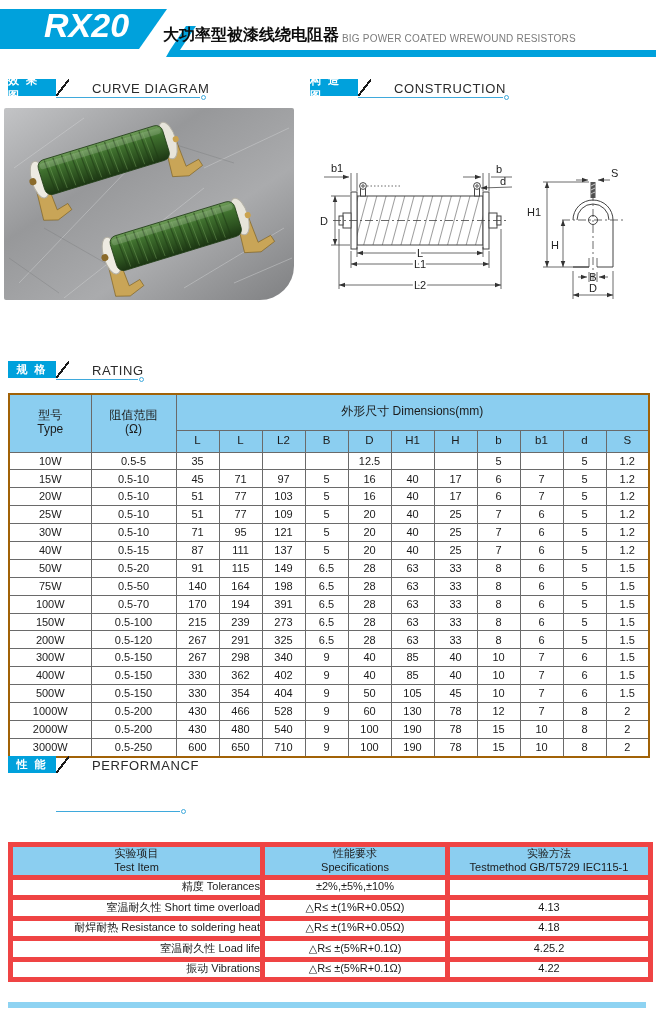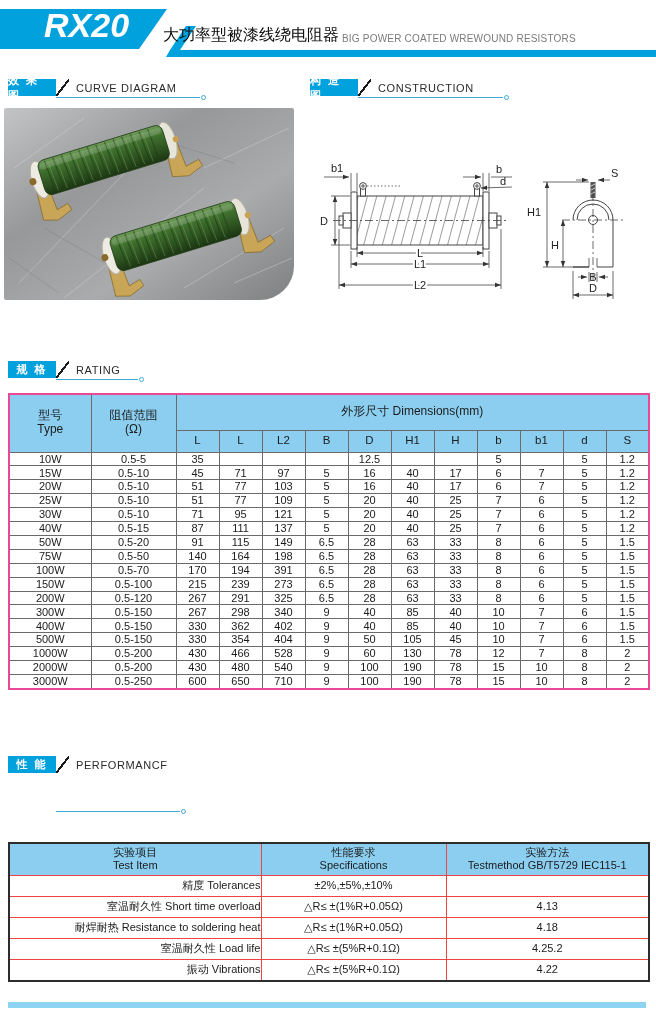--- a/index.html
+++ b/index.html
@@ -9,57 +9,57 @@
     --line:#3FA9DC;
   }
   html,body{margin:0;padding:0;background:#fff;}
   .page{position:relative;width:656px;height:1023px;background:#ffffff;overflow:hidden;
         font-family:"Liberation Sans","DejaVu Sans",sans-serif;color:#1b1b1b;}
 
   
   .hdr-svg{position:absolute;left:0;top:0;}
   .rx20{position:absolute;left:44px;top:6px;font-size:34px;font-weight:bold;font-style:italic;
         color:#ffffff;letter-spacing:0;}
-  .t-cn{position:absolute;left:163px;top:25px;font-size:16px;font-weight:normal;color:#0d0d0d;}
+  .t-cn{position:absolute;left:163px;top:25px;font-size:16px;font-weight:bold;color:#0d0d0d;}
   .t-en{position:absolute;left:342px;top:33px;font-size:10px;color:#7b7b7b;letter-spacing:.2px;}
 
   
   .sec{position:absolute;display:flex;height:17px;}
   .sec-cn{background:var(--accent);color:#fff;font-size:11px;font-weight:bold;width:48px;
           display:flex;align-items:center;justify-content:center;letter-spacing:2px;}
   .sec-slash{width:13px;height:17px;
           background:linear-gradient(to bottom right,transparent 46%,#1a1a1a 46%,#1a1a1a 56%,transparent 56%);}
-  .sec-en{margin-left:7px;font-size:11px;color:#2a2a2a;letter-spacing:.6px;align-self:center;padding-top:1px;white-space:nowrap;}
+  .sec-en{margin-left:23px;font-size:13px;color:#2a2a2a;letter-spacing:.6px;align-self:center;padding-top:1px;white-space:nowrap;}
   .sec-line{position:absolute;height:1px;background:var(--line);}
   .sec-line .dot{position:absolute;right:-6px;top:-2px;width:3px;height:3px;border:1px solid var(--line);
           border-radius:50%;background:#fff;}
 
   
   .photo{position:absolute;left:4px;top:108px;width:290px;height:192px;
          border-radius:2px 2px 34px 2px;overflow:hidden;}
 
   
   .diagram{position:absolute;left:300px;top:133px;}
   .diagram text{font-family:"Liberation Sans",sans-serif;font-size:11px;fill:#222;}
   .diagram .halo{stroke:#fff;stroke-width:4;paint-order:stroke;}
 
   
   table{border-collapse:collapse;table-layout:fixed;}
-  .rating{position:absolute;left:8px;top:393px;width:640px;height:297px;
-          border:2px solid #ec4899;font-size:11px;}
+  .rating{position:absolute;left:8px;top:393px;width:640px;height:365px;
+          border:2px solid #a16207;font-size:11px;}
   .rating th,.rating td{border:1px solid #6a6a6a;text-align:center;padding:0;font-weight:normal;line-height:1.15;}
   .rating thead th{background:var(--thead);color:#1c1c1c;}
   .rating thead tr:nth-child(1){height:36px;}
   .rating thead tr:nth-child(2){height:22px;font-size:11.5px;}
   .rating thead .two div{font-size:12px;}
   .rating tbody td{background:#fff;}
 
   .perf{position:absolute;left:8px;top:842px;width:640px;height:140px;
         border:2px solid #2d2d2d;font-size:11px;}
-  .perf th,.perf td{border:1px solid #ef4444;text-align:center;padding:0;font-weight:normal;line-height:1.25;}
+  .perf th,.perf td{border:5px solid #ef4444;text-align:center;padding:0;font-weight:normal;line-height:1.25;}
   .perf thead tr{height:32px;}
   .perf thead th{background:var(--thead);color:#1c1c1c;font-size:11px;}
   .perf td.left{text-align:right;padding-left:18px;}
 
   .bottom-bar{position:absolute;left:8px;top:1002px;width:638px;height:6px;background:var(--bar);}
 </style>
 </head>
 <body>
 
 <div class="page">

